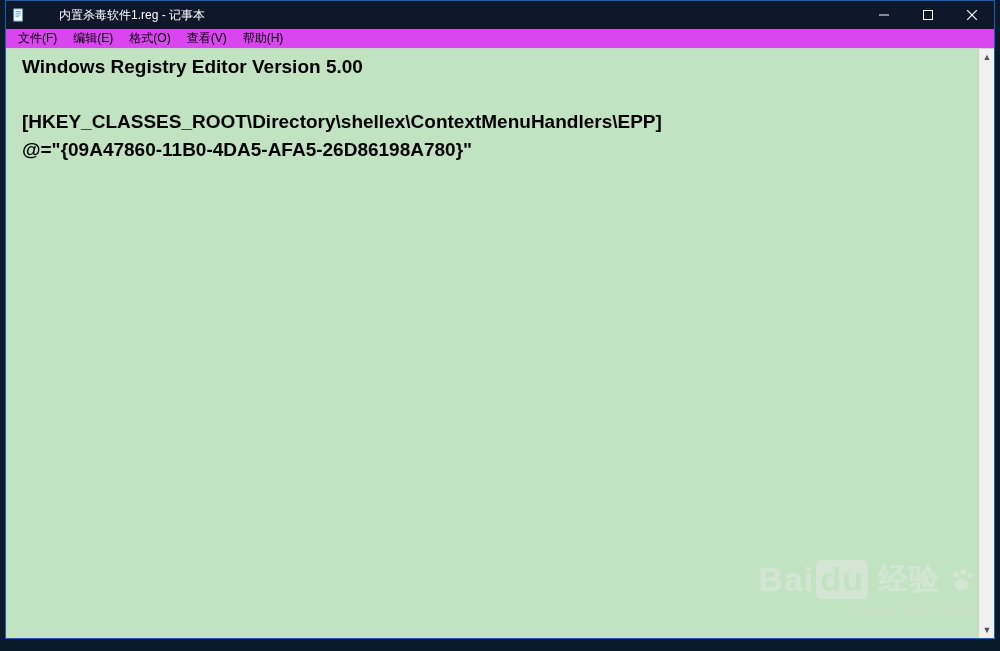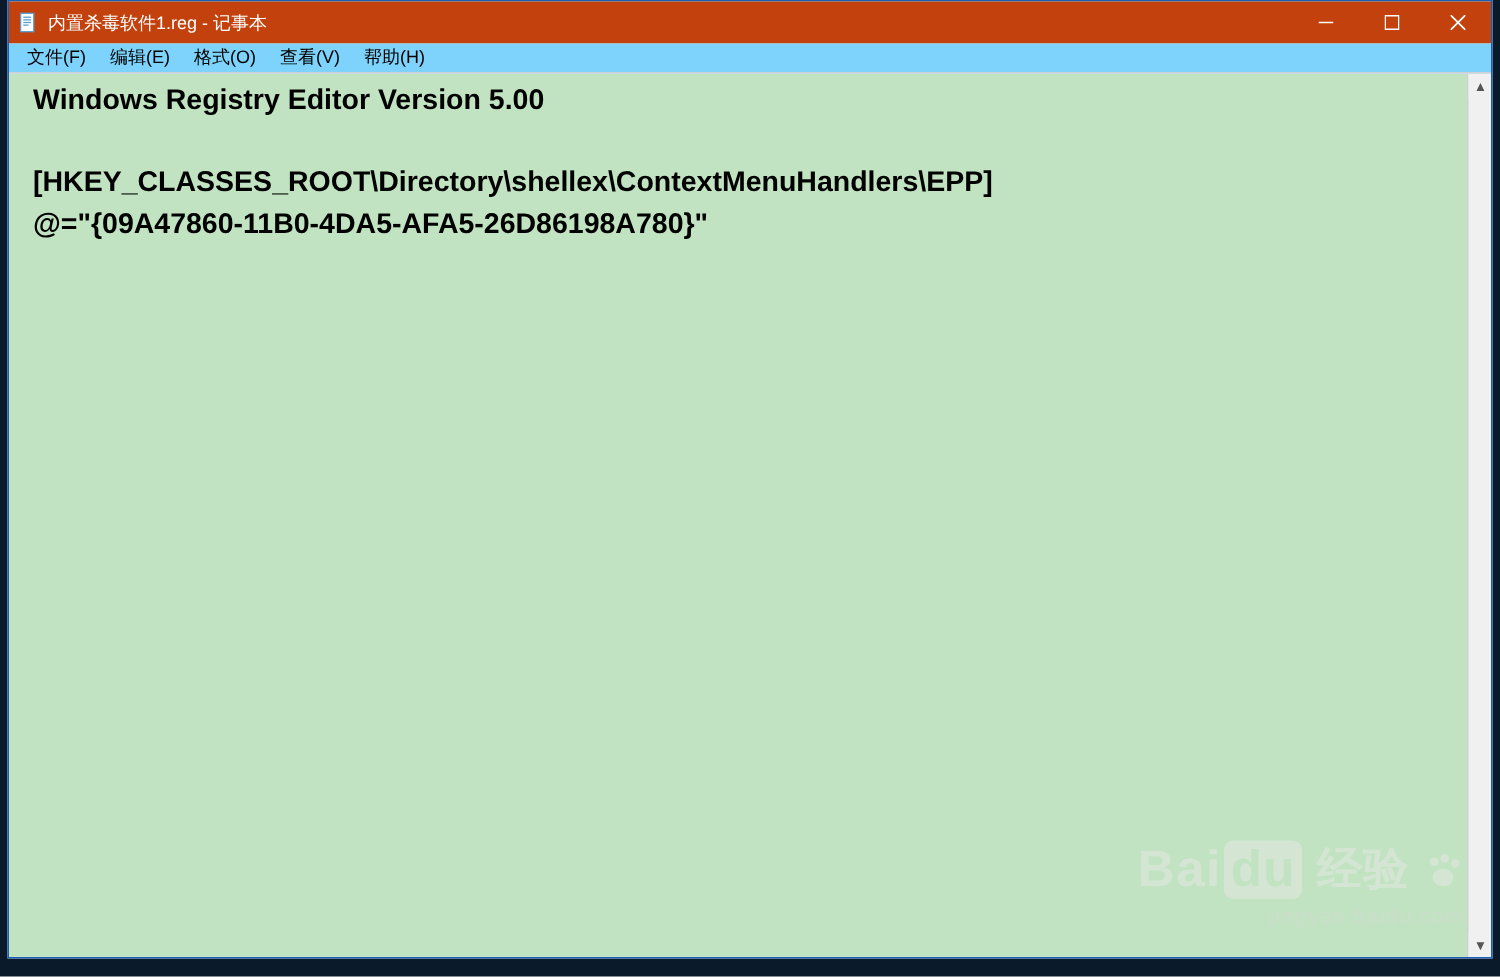--- a/index.html
+++ b/index.html
@@ -21,26 +21,27 @@
       left: 5px;
       right: 5px;
       bottom: 12px;
       background: #fff;
       display: flex;
       flex-direction: column;
       border: 1px solid #1a5fb4;
     }
     .titlebar {
       height: 28px;
-      background: #c2410c;
+      background: #0f172a;
       display: flex;
       align-items: center;
       color: #fff;
       font-size: 12px;
       padding-left: 6px;
+      gap: 27px;
     }
     .titlebar-icon {
       width: 14px;
       height: 14px;
       margin-right: 6px;
       display: flex;
       align-items: center;
       justify-content: center;
     }
     .titlebar-icon svg {
@@ -60,21 +61,21 @@
       height: 100%;
       display: flex;
       align-items: center;
       justify-content: center;
       color: #fff;
       font-size: 12px;
       cursor: pointer;
     }
     .menubar {
       height: 20px;
-      background: #7dd3fc;
+      background: #d946ef;
       border-bottom: 1px solid #d0d0d0;
       display: flex;
       align-items: center;
       font-size: 12px;
       padding-left: 4px;
     }
     .menu-item {
       padding: 2px 8px;
       cursor: pointer;
       color: #000;

